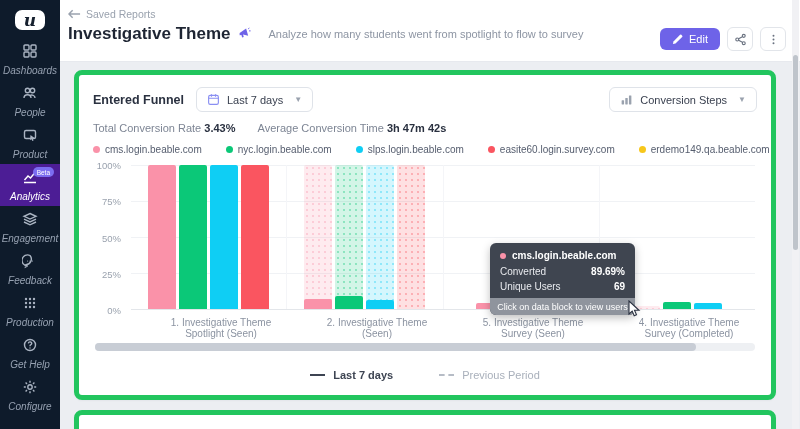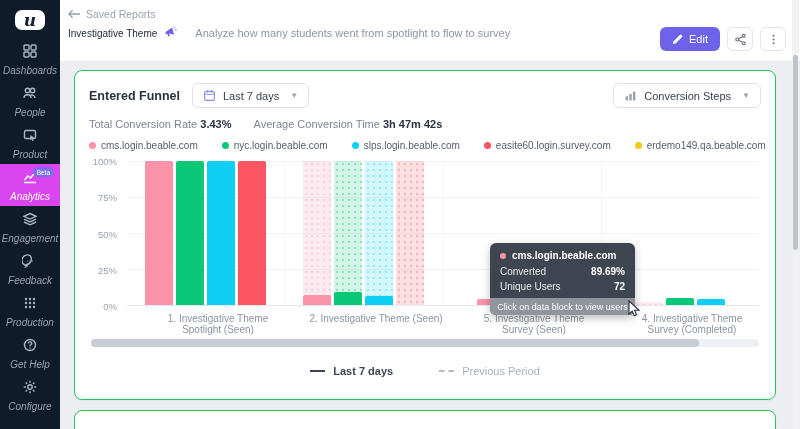--- a/index.html
+++ b/index.html
@@ -10,47 +10,47 @@
   
   .sidebar { position:absolute; left:0; top:0; width:60px; height:429px; background:#0e1b2b;
              display:flex; flex-direction:column; align-items:center; z-index:5; }
   .logo { width:30px; height:30px; background:#fff; border-radius:7px; margin:10px 0 8px;
           display:flex; align-items:center; justify-content:center;
           font-family:"DejaVu Serif", serif; font-style:italic; font-weight:bold; font-size:17px; color:#16202e; }
   .nav-item { width:60px; padding:5px 0 4px; display:flex; flex-direction:column; align-items:center;
               cursor:pointer; position:relative; }
   .nav-item svg { width:16px; height:16px; stroke:#aab4c2; fill:none; stroke-width:1.4; margin-bottom:2px; }
   .nav-item .lbl { font-size:10px; color:#96a1b1;font-style:italic; }
-  .nav-item.active { background:#d946ef; }
+  .nav-item.active { background:#4c1d95; }
   .nav-item.active svg { stroke:#fff; }
   .nav-item.active .lbl { color:#fff; }
   .beta { position:absolute; top:3px; right:6px; background:#7b6cf0; color:#fff; font-size:6.5px;
           padding:1.5px 4px; border-radius:6px; }
   .nav-spacer { flex:1; }
   .avatar { width:30px; height:30px; border-radius:8px; margin:8px 0 6px; cursor:pointer;
             background: radial-gradient(circle at 50% 38%, #e8b48e 28%, #b97c55 46%, #5d3a28 62%, #3c241a 100%); }
 
   
   .header { position:absolute; left:60px; top:0; width:740px; height:62px; background:#fff;
             border-bottom:1px solid #e7e9ee; padding:8px 14px 0 8px; }
   .back-row { display:flex; align-items:center; gap:5px; color:#9aa2ae; font-size:10.5px; cursor:pointer; margin-bottom:4px; }
   .back-row svg { width:13px; height:10px; stroke:#9aa2ae; stroke-width:1.6; fill:none; }
   .title-row { display:flex; align-items:center; }
-  .page-title { font-size:10px; font-weight:normal; color:#1e2533; }
+  .page-title { font-size:17px; font-weight:bold; color:#1e2533; }
   .title-icon { margin-left:7px; }
   .subtitle { font-size:11px; color:#8d95a3; margin-left:18px; }
-  .header-actions { position:absolute; right:14px; top:27px; display:flex; gap:7px; }
+  .header-actions { position:absolute; right:14px; top:27px; display:flex; gap:7px;align-items:center; }
   .btn-edit { background:#6e63e8; color:#fff; border:none; border-radius:6px; font-size:11px;
               padding:5px 12px; display:flex; align-items:center; gap:6px; cursor:pointer;
               font-family:"Liberation Sans", sans-serif; }
   .btn-icon { background:#fff; border:1px solid #e2e5ea; border-radius:6px; width:26px; height:24px;
               display:flex; align-items:center; justify-content:center; cursor:pointer; color:#6a7280; }
 
   
-  .card { position:absolute; left:74px; width:702px; background:#fff; border:1px solid #22c55e;
+  .card { position:absolute; left:74px; width:702px; background:#fff; border:5px solid #22c55e;
           border-radius:8px; box-shadow:0 1px 2px rgba(20,30,50,.04); }
   .funnel-card { top:70px; height:330px; padding:12px 14px; }
   .breakdown-card { top:410px; height:70px; padding:14px; display:flex; align-items:center; }
 
   
   .funnel-head { display:flex; align-items:center; }
   .funnel-title { font-size:12.5px; font-weight:bold; color:#2a3140; margin-right:12px; }
   .select-btn { display:flex; align-items:center; gap:7px; background:#fff; border:1px solid #dfe3e9;
                 border-radius:6px; padding:5px 10px; font-size:11px; color:#3a4150; cursor:pointer; }
   .caret { font-size:8px; color:#9aa2ae; margin-left:4px; }
@@ -395,21 +395,21 @@
       <div class="tt-title">
         <span class="tt-dot"></span>
         <span>cms.login.beable.com</span>
       </div>
       <div class="tt-row">
         <span>Converted</span>
         <b>89.69%</b>
       </div>
       <div class="tt-row">
         <span>Unique Users</span>
-        <b>72</b>
+        <b>69</b>
       </div>
     </div>
     <div class="tt-footer">Click on data block to view users</div>
   </div>
 
   <div class="cursor">
     <svg width="13" height="18" viewBox="0 0 13 18">
         <path d="M1 1v13l3.2-2.8 2 4.6 2.3-1-2-4.5H11z" fill="#fff" stroke="#2a3140" stroke-width="1.1"></path>
       </svg>
   </div>

